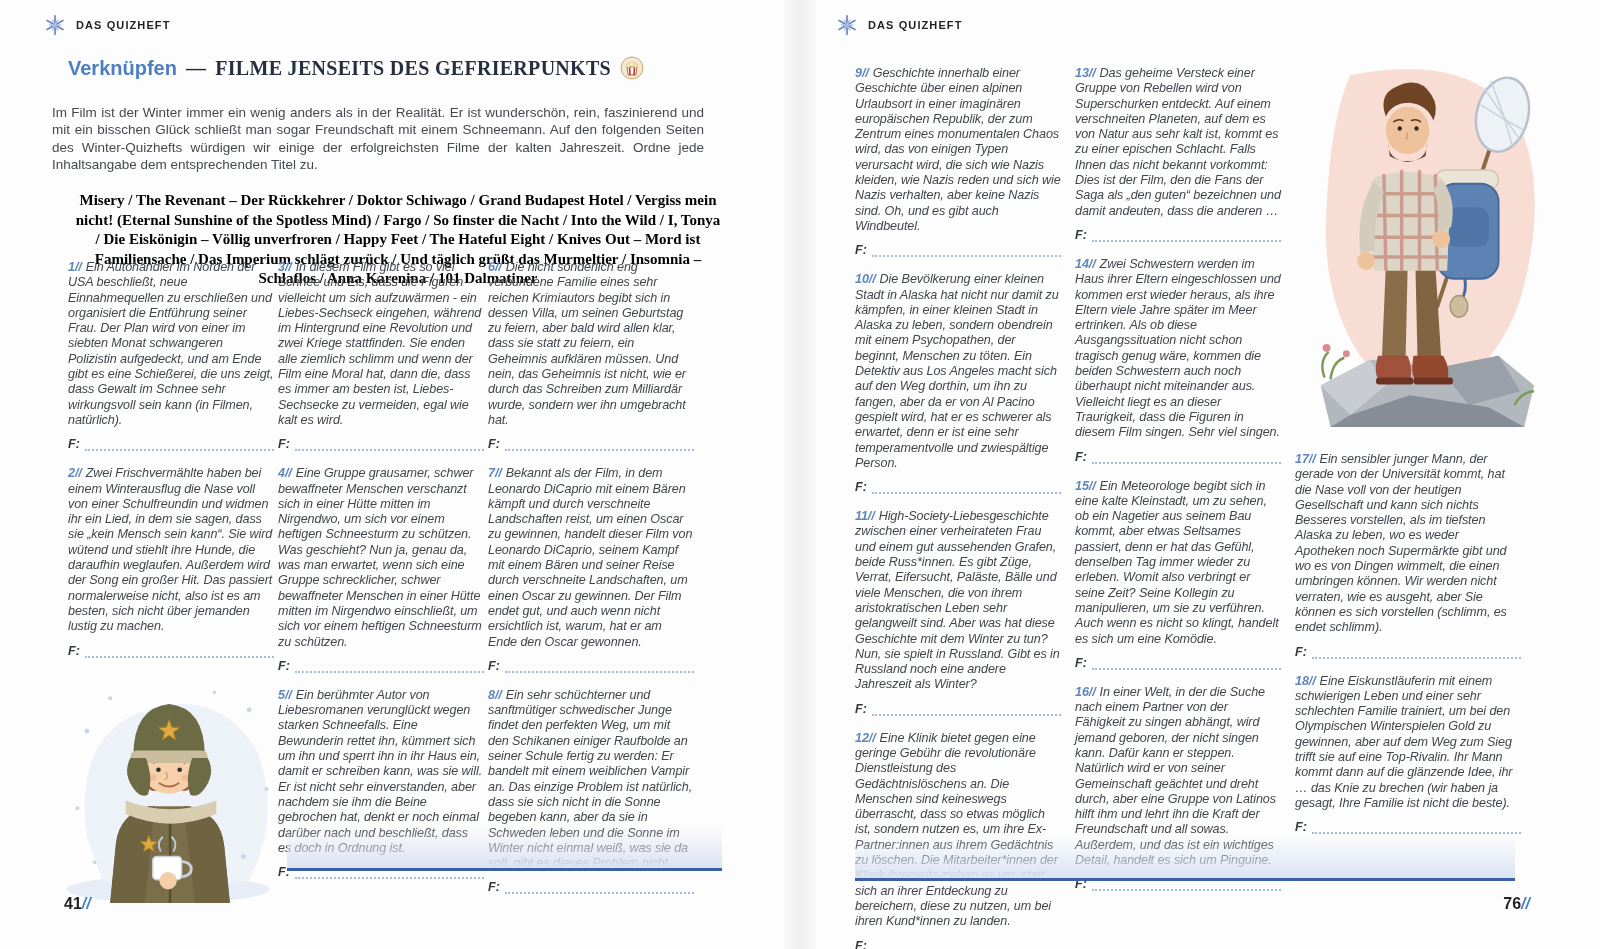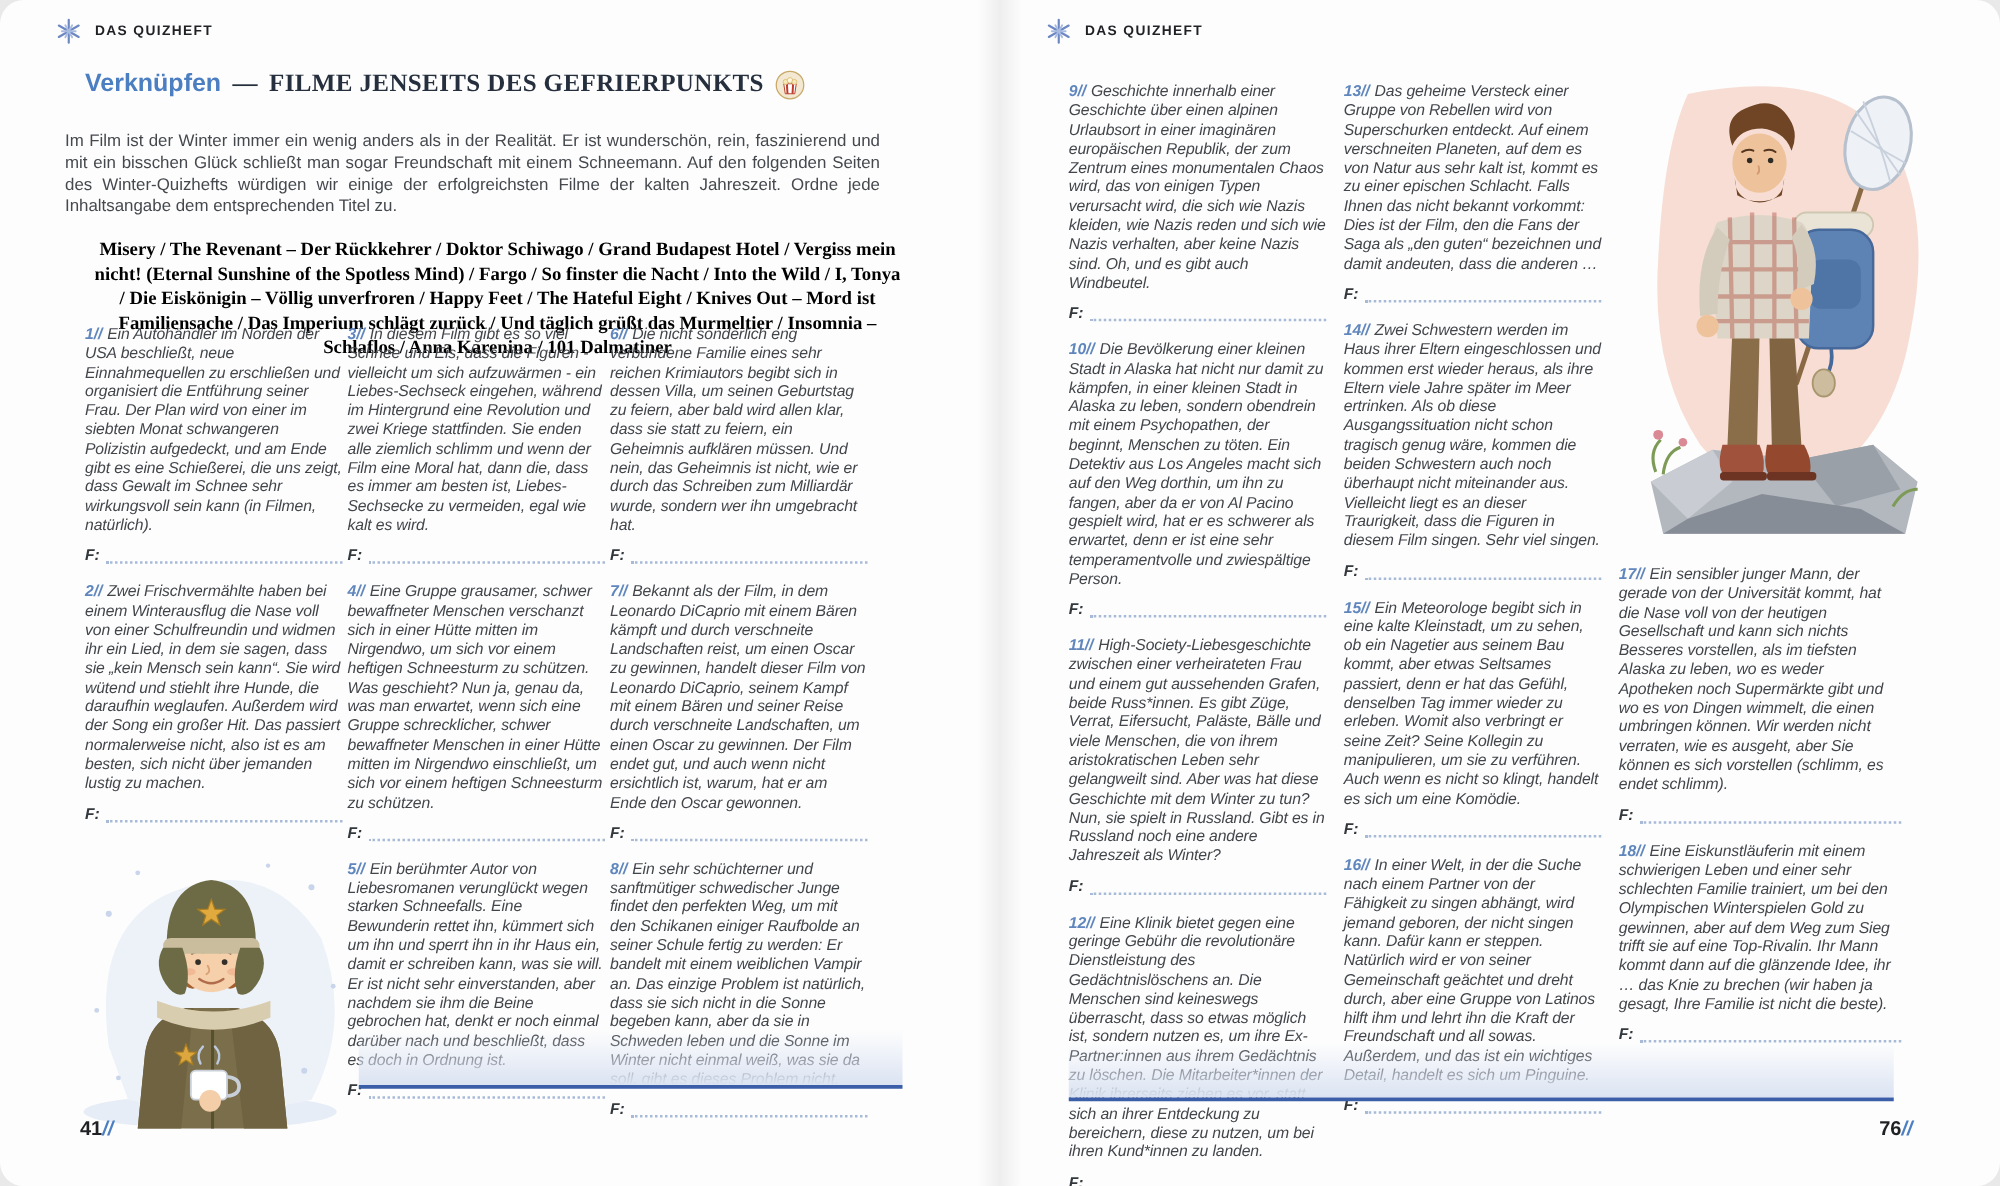--- a/index.html
+++ b/index.html
@@ -1,30 +1,30 @@
 <!DOCTYPE html>
 <html><head>
 <meta charset="utf-8">
 <style>
   html,body{margin:0;padding:0;background:#e9e9e9;}
   .spread{position:relative;width:1600px;height:949px;background:#fdfdfd;margin:0 auto;
-          font-family:"Liberation Sans",sans-serif;color:#42464b;overflow:hidden;border-radius:19px;}
+          font-family:"Liberation Sans",sans-serif;color:#42464b;overflow:hidden;}
   .seam{position:absolute;left:782px;top:0;width:36px;height:100%;
         background:linear-gradient(to right,rgba(0,0,0,0),rgba(0,0,0,0.06) 50%,rgba(0,0,0,0));}
   .page{position:absolute;top:0;width:800px;height:949px;}
   .page.left{left:0;} .page.right{left:800px;}
 
   
   .phead{position:absolute;top:14px;display:flex;align-items:center;gap:10px;}
   .page.left .phead{left:44px;} .page.right .phead{left:36px;}
   .phead .label{font-size:11px;font-weight:700;letter-spacing:.1em;color:#1f2125;}
   .flake{width:22px;height:22px;}
 
   
-  .title-row{position:absolute;left:68px;top:56px;display:flex;gap:9px;}
+  .title-row{position:absolute;left:68px;top:56px;display:flex;align-items:center;gap:9px;}
   .t-lead{font-size:20px;font-weight:700;color:#4c7ec2;}
   .t-main{font-family:"Liberation Serif",serif;font-size:20px;font-weight:700;color:#262f3d;letter-spacing:.3px;}
   .popcorn-svg{width:24px;height:24px;}
   .intro{position:absolute;left:52px;top:90px;width:652px;font-size:13.5px;line-height:17.6px;
          color:#45494e;text-align:justify;}
   .movies{position:absolute;left:74px;top:176px;width:648px;text-align:center;
           font-family:"Liberation Serif",serif;font-weight:700;font-size:15px;line-height:19.5px;color:#000000;}
 
   
   .cols{position:absolute;display:flex;}

